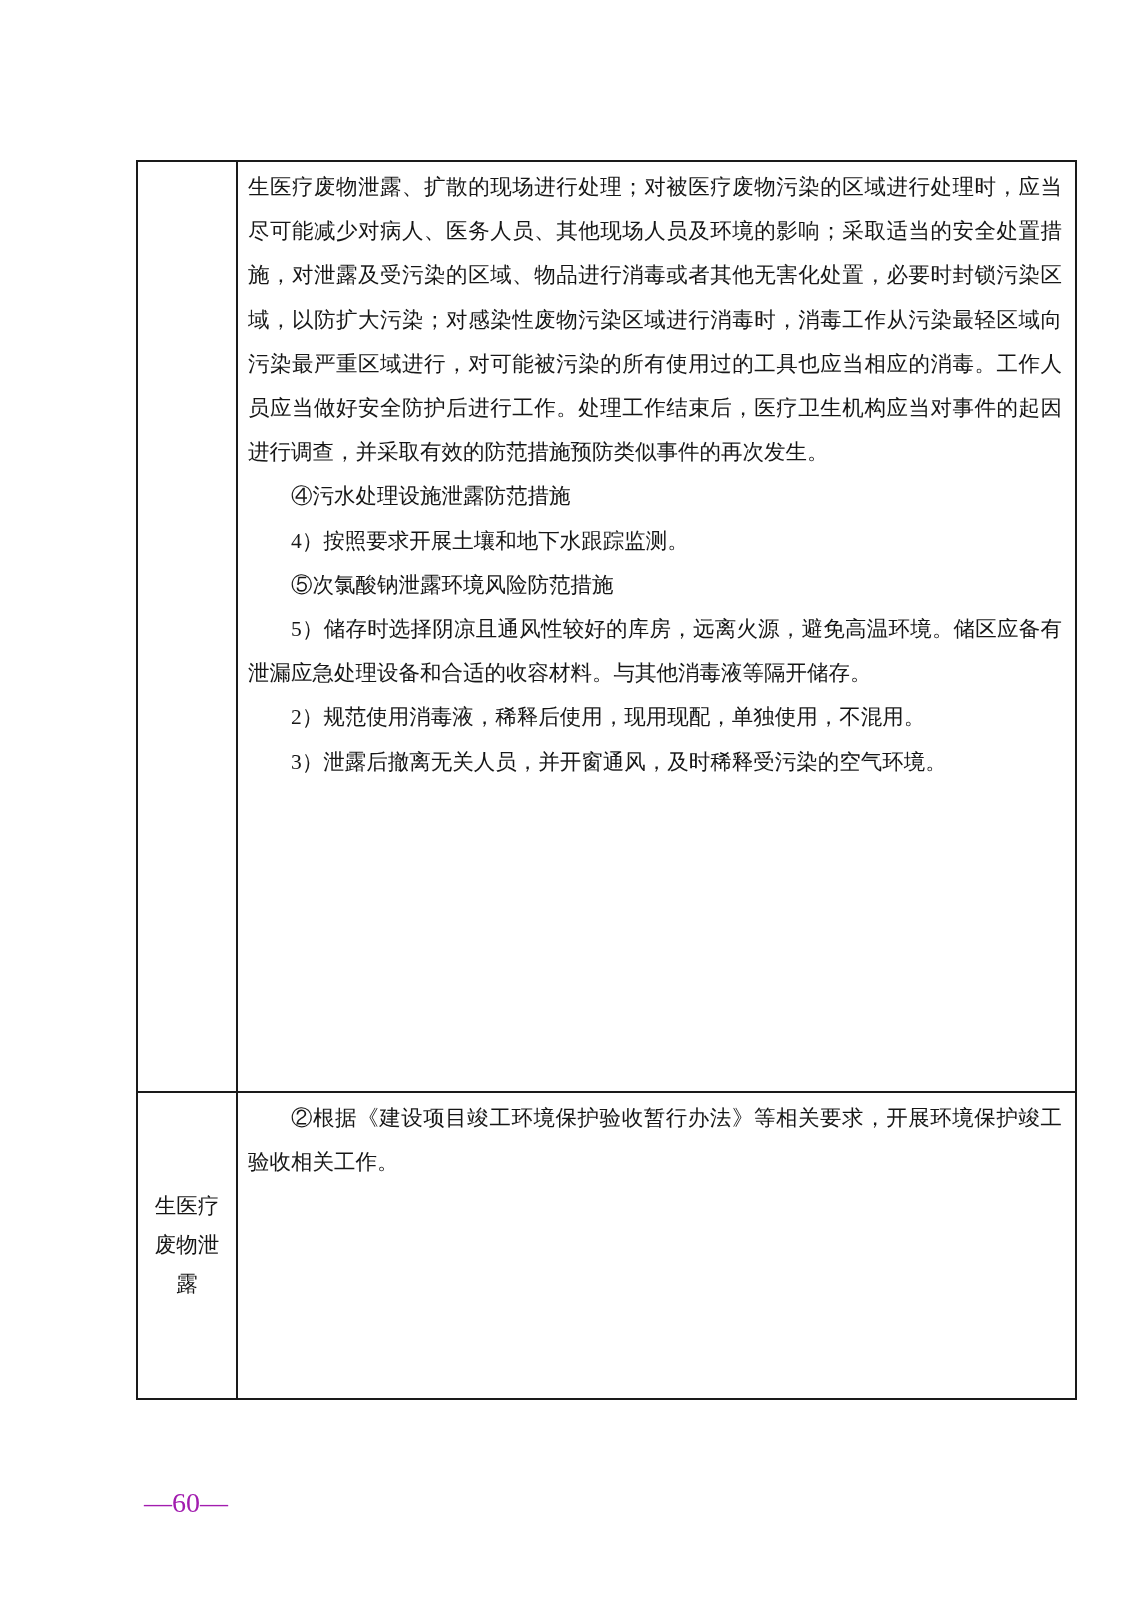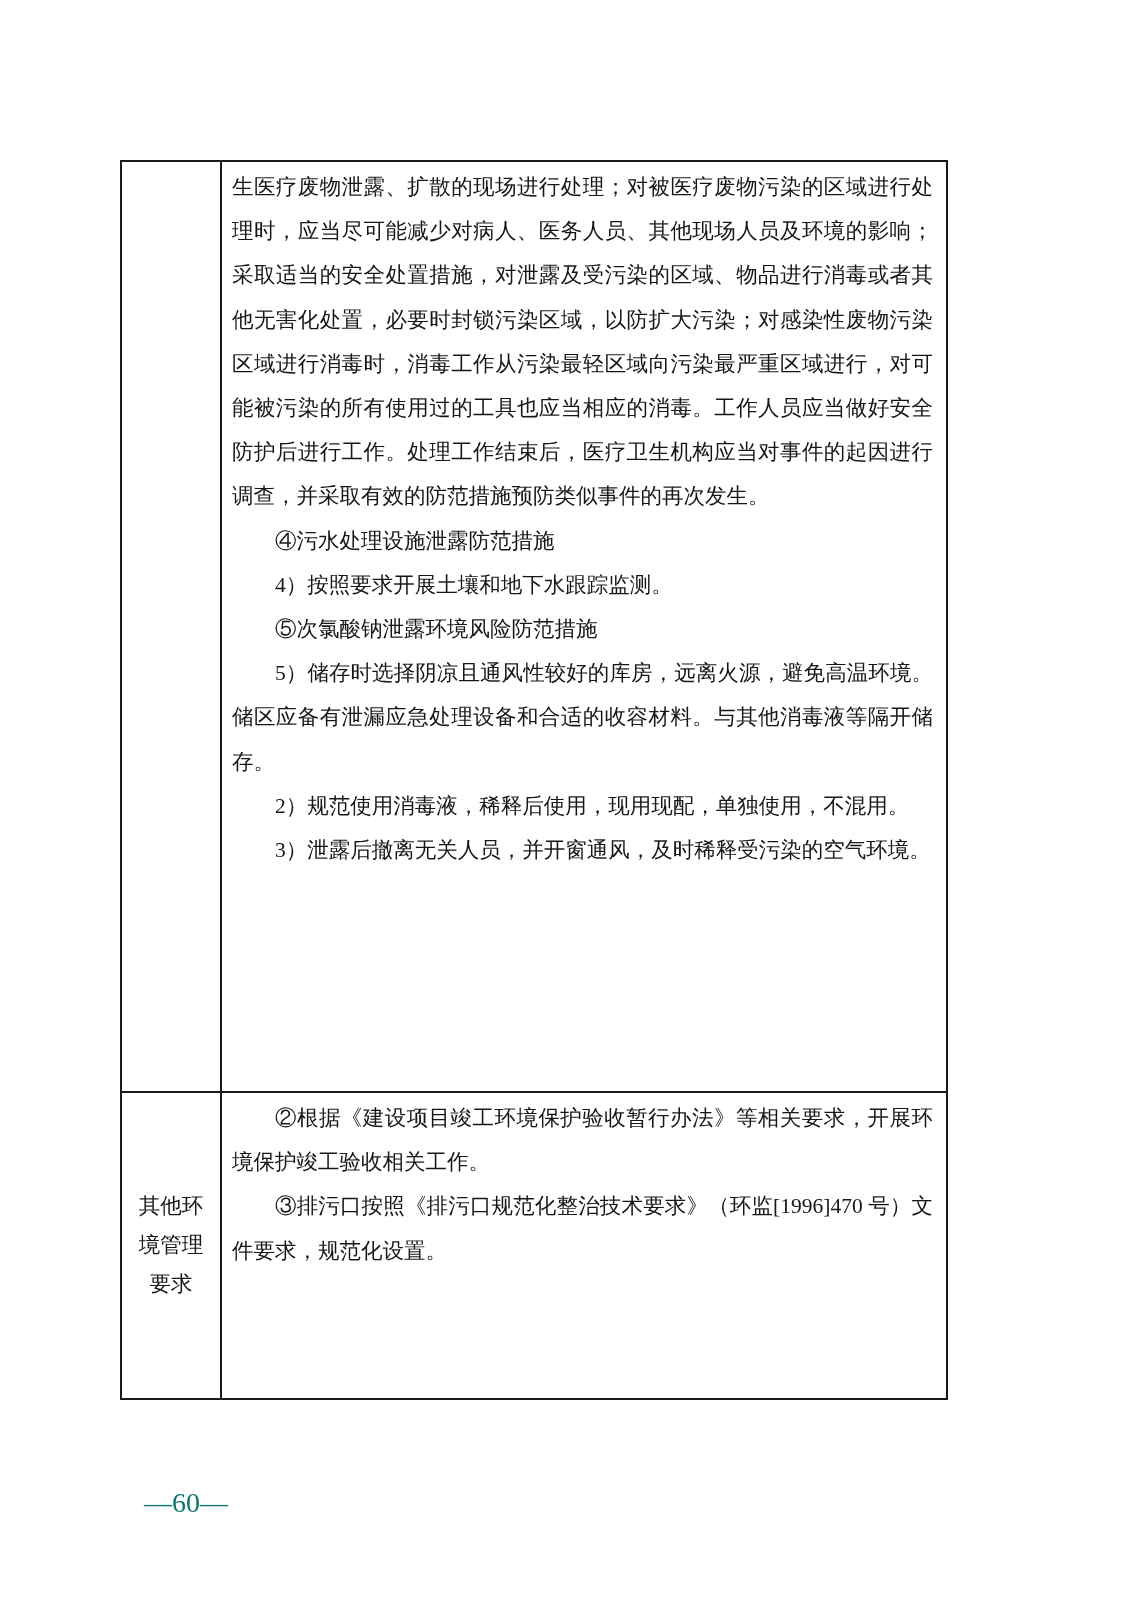--- a/index.html
+++ b/index.html
@@ -8,23 +8,23 @@
     position: relative;
     width: 1131px;
     height: 1600px;
     background: #ffffff;
     font-family: "Liberation Serif", "DejaVu Serif", serif;
     color: #161616;
     overflow: hidden;
   }
   .doc-table {
     position: absolute;
-    left: 120px;
+    left: 136px;
     top: 160px;
-    width: 828px;
+    width: 941px;
     border: 2px solid #1a1a1a;
   }
   .trow { display: flex; }
   .trow.r1 { height: 929px; }
   .trow.r2 { height: 307px; border-top: 2px solid #1a1a1a; }
   .label-cell {
     width: 100px;
     flex: 0 0 100px;
     border-right: 2px solid #1a1a1a;
     display: flex;
@@ -43,21 +43,21 @@
     text-align: justify;
     overflow: hidden;
   }
   .para { margin: 0; }
   .para.indent { text-indent: 2em; }
   .page-footer {
     position: absolute;
     left: 144px;
     top: 1487px;
     font-size: 28px;
-    color: #0f766e;
+    color: #a21caf;
     letter-spacing: 0px;
     font-family: "Liberation Serif", "DejaVu Serif", serif;
   }
 </style>
 </head>
 <body>
 
 <div class="page">
 
   <div class="doc-table">
@@ -70,25 +70,24 @@
         <p class="para indent">4）按照要求开展土壤和地下水跟踪监测。</p>
         <p class="para indent">⑤次氯酸钠泄露环境风险防范措施</p>
         <p class="para indent">5）储存时选择阴凉且通风性较好的库房，远离火源，避免高温环境。储区应备有泄漏应急处理设备和合适的收容材料。与其他消毒液等隔开储存。</p>
         <p class="para indent">2）规范使用消毒液，稀释后使用，现用现配，单独使用，不混用。</p>
         <p class="para indent">3）泄露后撤离无关人员，并开窗通风，及时稀释受污染的空气环境。</p>
       </div>
     </div>
 
     <div class="trow r2">
       <div class="label-cell">
-        <span>其他环境管理要求</span>
+        <span>生医疗废物泄露</span>
       </div>
       <div class="content-cell">
         <p class="para indent">②根据《建设项目竣工环境保护验收暂行办法》等相关要求，开展环境保护竣工验收相关工作。</p>
-        <p class="para indent">③排污口按照《排污口规范化整治技术要求》（环监[1996]470 号）文件要求，规范化设置。</p>
       </div>
     </div>
 
   </div>
 
   <div class="page-footer">—60—</div>
 
 </div>
 
 </body></html>

